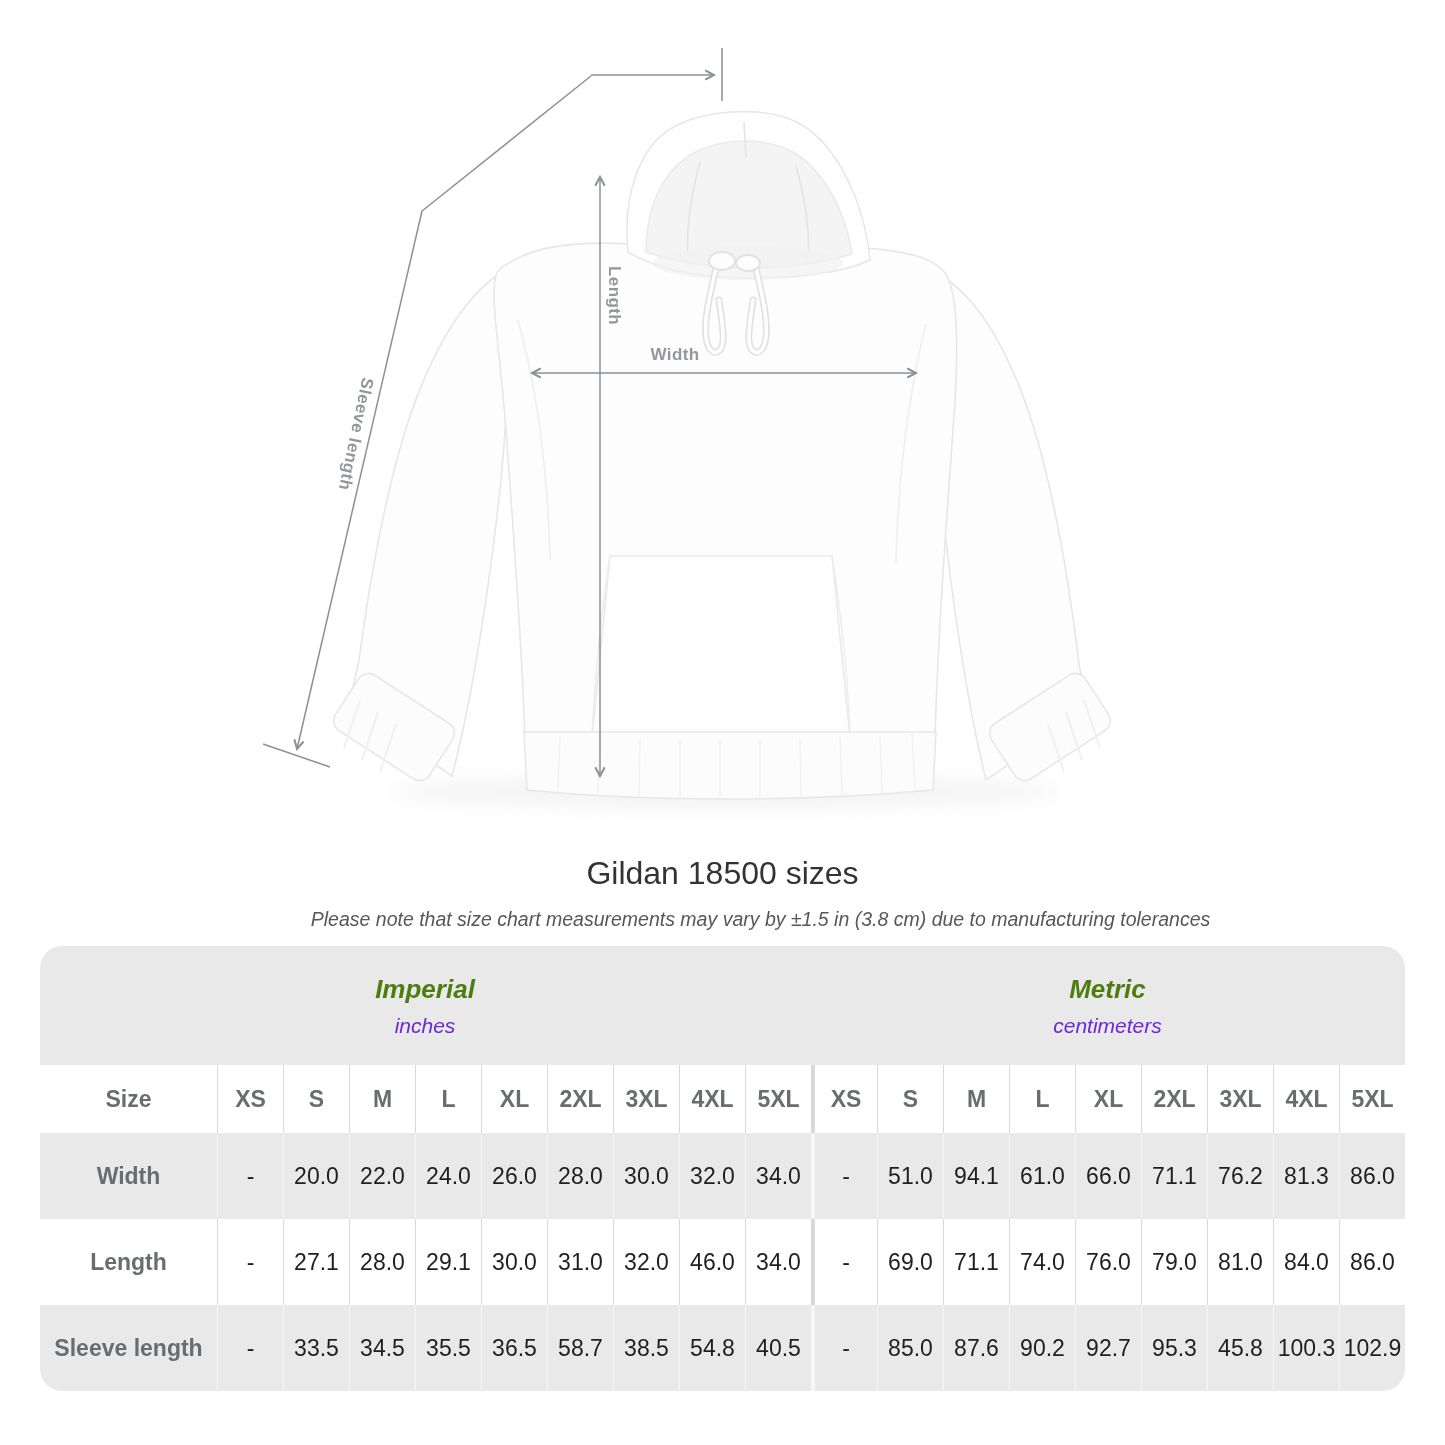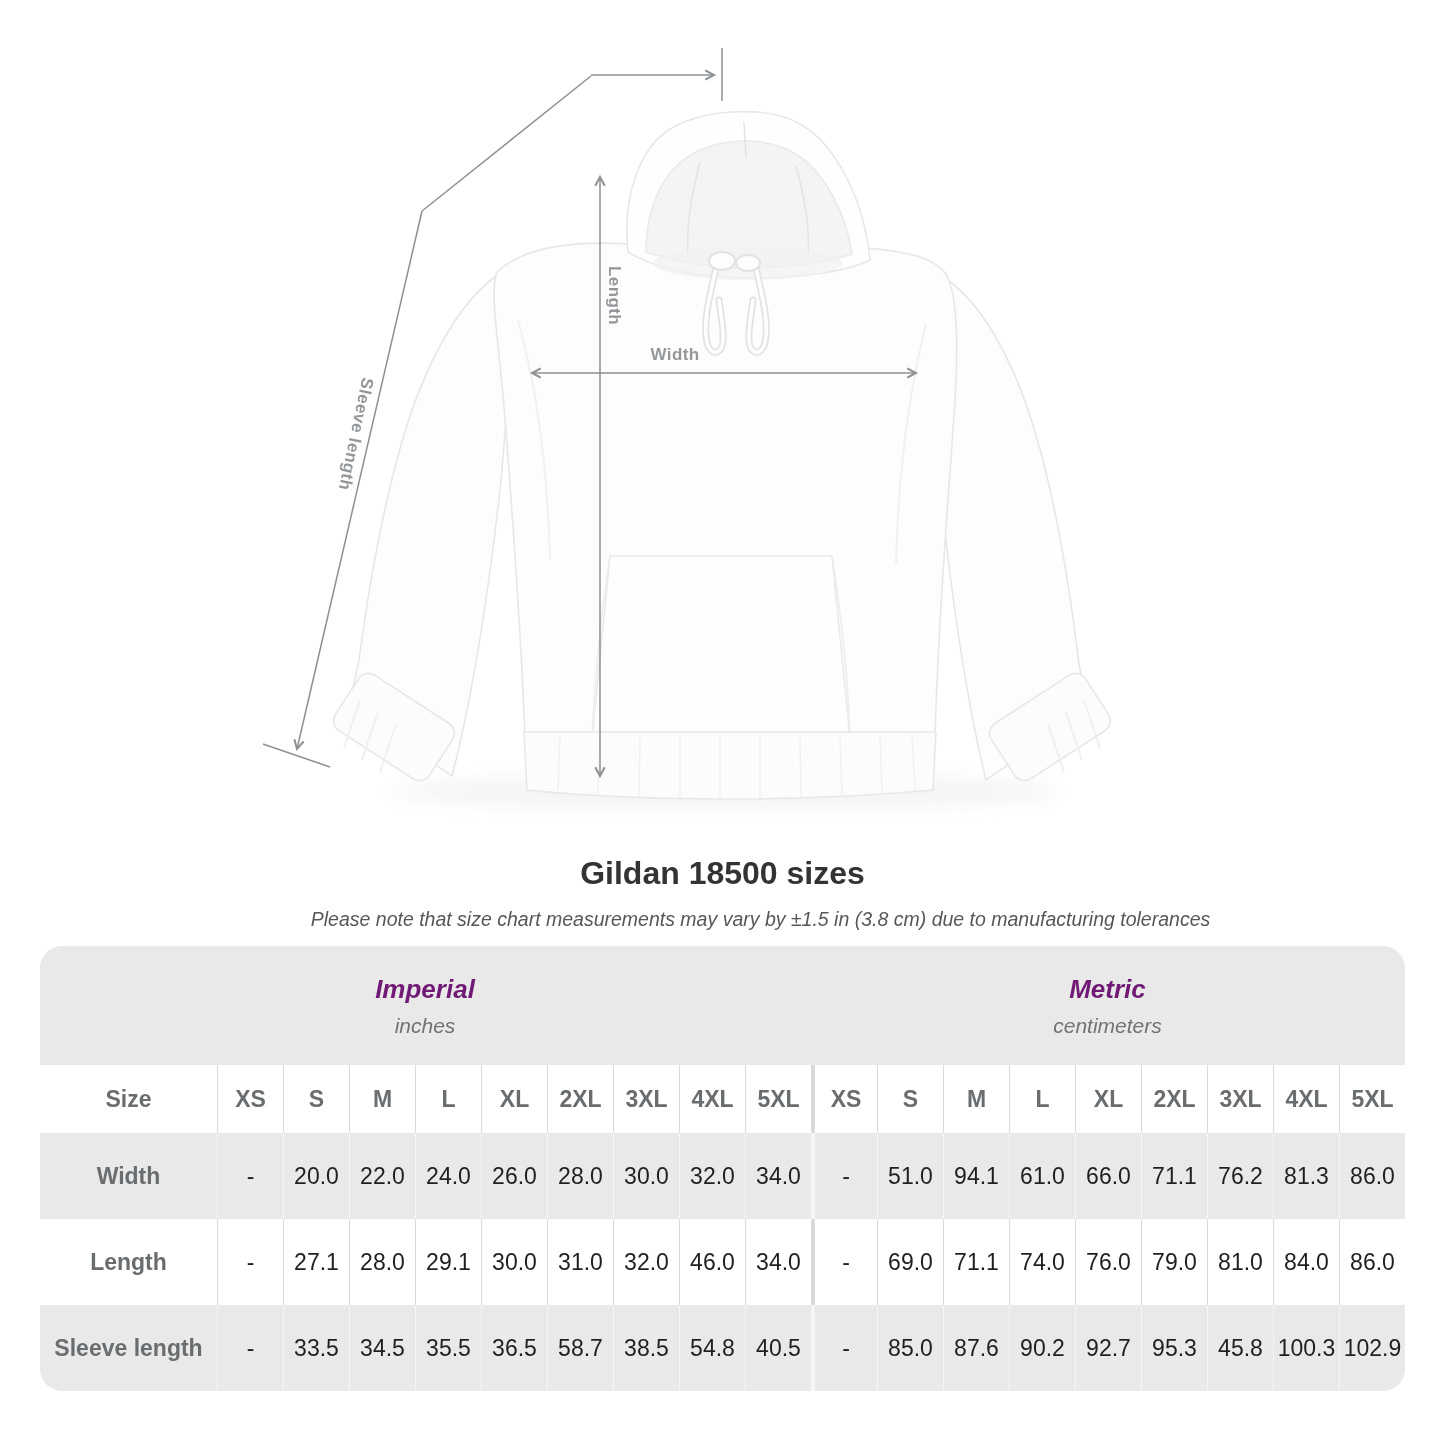--- a/index.html
+++ b/index.html
@@ -10,33 +10,33 @@
   
   #diagram{position:absolute;left:0;top:0;width:1445px;height:845px;}
   #diagram svg{position:absolute;left:0;top:0;}
   .m-label{position:absolute;font-weight:bold;font-size:17px;color:#94979a;letter-spacing:.4px;}
   .m-label.wid{left:620px;top:345px;width:110px;text-align:center;}
   .m-label.len{left:604px;top:266px;writing-mode:vertical-rl;text-orientation:mixed;}
   .m-label.slv{left:278px;top:424px;width:155px;text-align:center;transform:rotate(102deg);}
 
   
   .title{position:absolute;left:0;top:855px;width:1445px;text-align:center;
-         font-size:32px;font-weight:bold;color:#333333;}
+         font-size:32px;font-weight:normal;color:#333333;}
   .note{position:absolute;left:0;top:908px;width:1445px;text-align:center;
         font-style:italic;font-size:19.5px;color:#575757;padding-left:38px;}
 
   
   .size-table{position:absolute;left:40px;top:946px;width:1365px;
               border-radius:22px;overflow:hidden;}
   .band{display:flex;background:#e9e9e9;height:119px;}
   .band-sec{display:flex;flex-direction:column;align-items:center;justify-content:center;gap:9px;}
   .band-sec.imp{flex:0 0 770px;}
   .band-sec.met{flex:0 0 595px;}
-  .band-name{font-size:26px;font-weight:bold;font-style:italic;color:#701a75;}
-  .band-unit{font-size:21px;font-style:italic;color:#737373;}
+  .band-name{font-size:26px;font-weight:bold;font-style:italic;color:#4d7c0f;}
+  .band-unit{font-size:21px;font-style:italic;color:#6d28d9;}
 
   .trow{display:grid;grid-template-columns:177px repeat(18,1fr);align-items:center;}
   .trow.header{height:68px;background:#ffffff;--div:#d9d9d9;}
   .trow.white{height:86px;background:#ffffff;--div:#d9d9d9;}
   .trow.gray{height:86px;background:#e9e9e9;--div:#f6f6f6;}
   .cell{height:100%;display:flex;align-items:center;justify-content:center;
         font-size:23px;color:#1f1f1f;}
   .cell:not(:first-child){border-left:1px solid var(--div);}
   .cell.groupsep{border-left-width:4px;}
   .cell.label,.cell.size{font-weight:bold;color:#696d70;}

